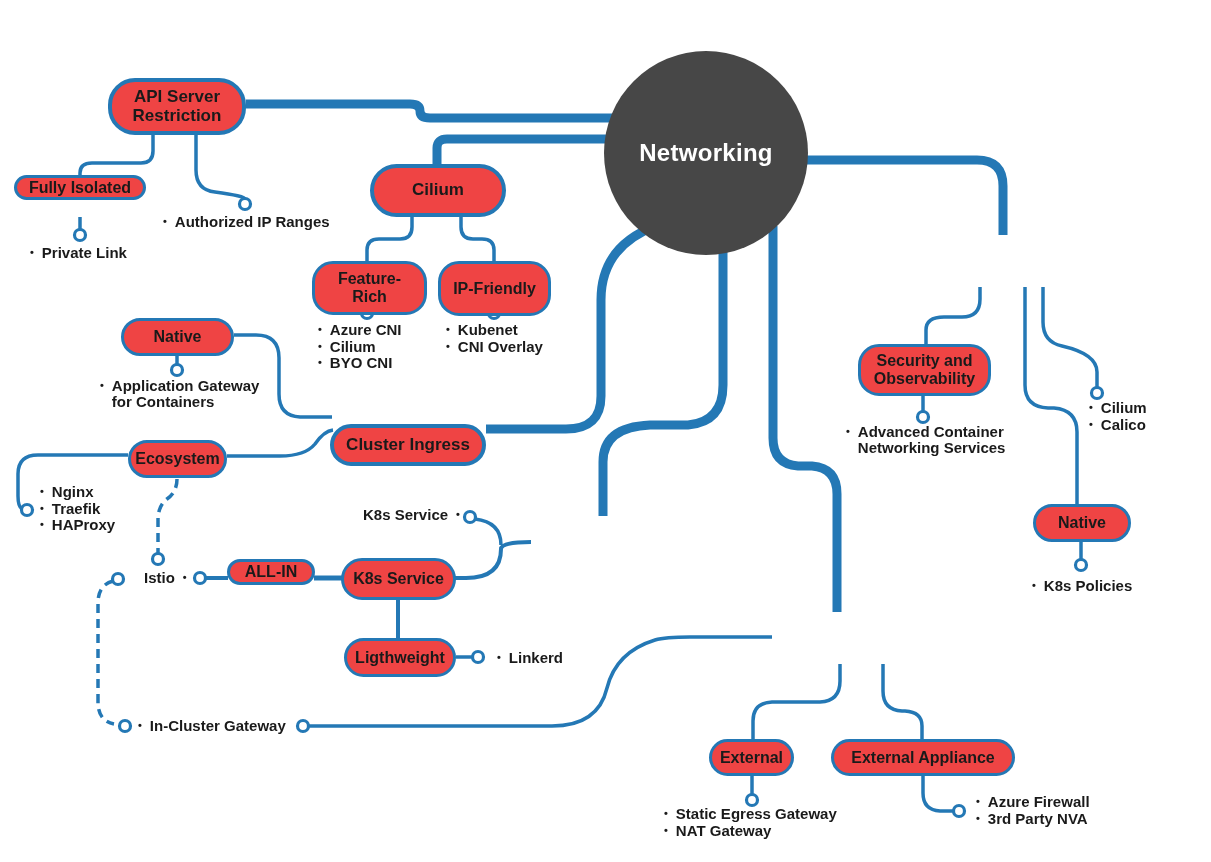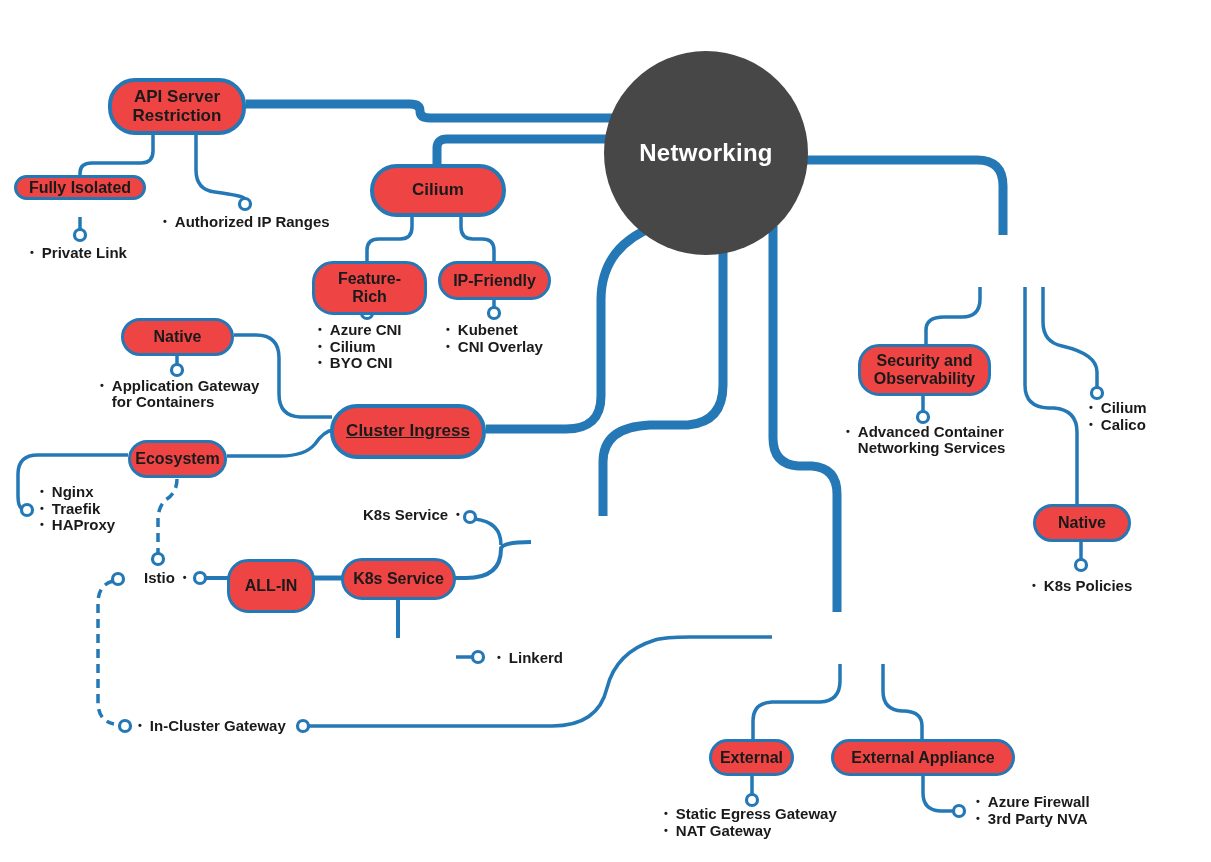--- a/index.html
+++ b/index.html
@@ -104,26 +104,27 @@
   </svg>
 
   <div class="center-circle">
     <span>Networking</span>
   </div>
 
   <div class="node big" style="left:108px;top:78px;width:138px;height:57px;">API Server Restriction</div>
   <div class="node" style="left:14px;top:175px;width:132px;height:25px;">Fully Isolated</div>
   <div class="node big" style="left:370px;top:164px;width:136px;height:53px;">Cilium</div>
   <div class="node" style="left:312px;top:261px;width:115px;height:54px;">Feature-Rich</div>
-  <div class="node" style="left:438px;top:261px;width:113px;height:39px;">IP-Friendly</div>
+  <div class="node" style="left:438px;top:261px;width:113px;height:55px;">IP-Friendly</div>
   <div class="node" style="left:121px;top:318px;width:113px;height:38px;">Native</div>
-  <div class="node big" style="left:330px;top:404px;width:156px;height:55px;text-decoration:underline;">Cluster Ingress</div>
+  <div class="node big" style="left:330px;top:424px;width:156px;height:42px;">Cluster Ingress</div>
   <div class="node" style="left:128px;top:440px;width:99px;height:38px;">Ecosystem</div>
-  <div class="node" style="left:227px;top:559px;width:88px;height:54px;">ALL-IN</div>
+  <div class="node" style="left:227px;top:559px;width:88px;height:26px;">ALL-IN</div>
   <div class="node" style="left:341px;top:558px;width:115px;height:42px;">K8s Service</div>
+  <div class="node" style="left:344px;top:638px;width:112px;height:39px;">Ligthweight</div>
   <div class="node" style="left:709px;top:739px;width:85px;height:37px;text-align:center;">External</div>
   <div class="node" style="left:831px;top:739px;width:184px;height:37px;">External Appliance</div>
   <div class="node" style="left:858px;top:344px;width:133px;height:52px;">Security and Observability</div>
   <div class="node" style="left:1033px;top:504px;width:98px;height:38px;">Native</div>
 
   <div class="blist" style="left:30px;top:245px;">
     <div class="brow">
         <span class="bdot">•</span>
         <span class="btxt">Private Link</span>
       </div>

